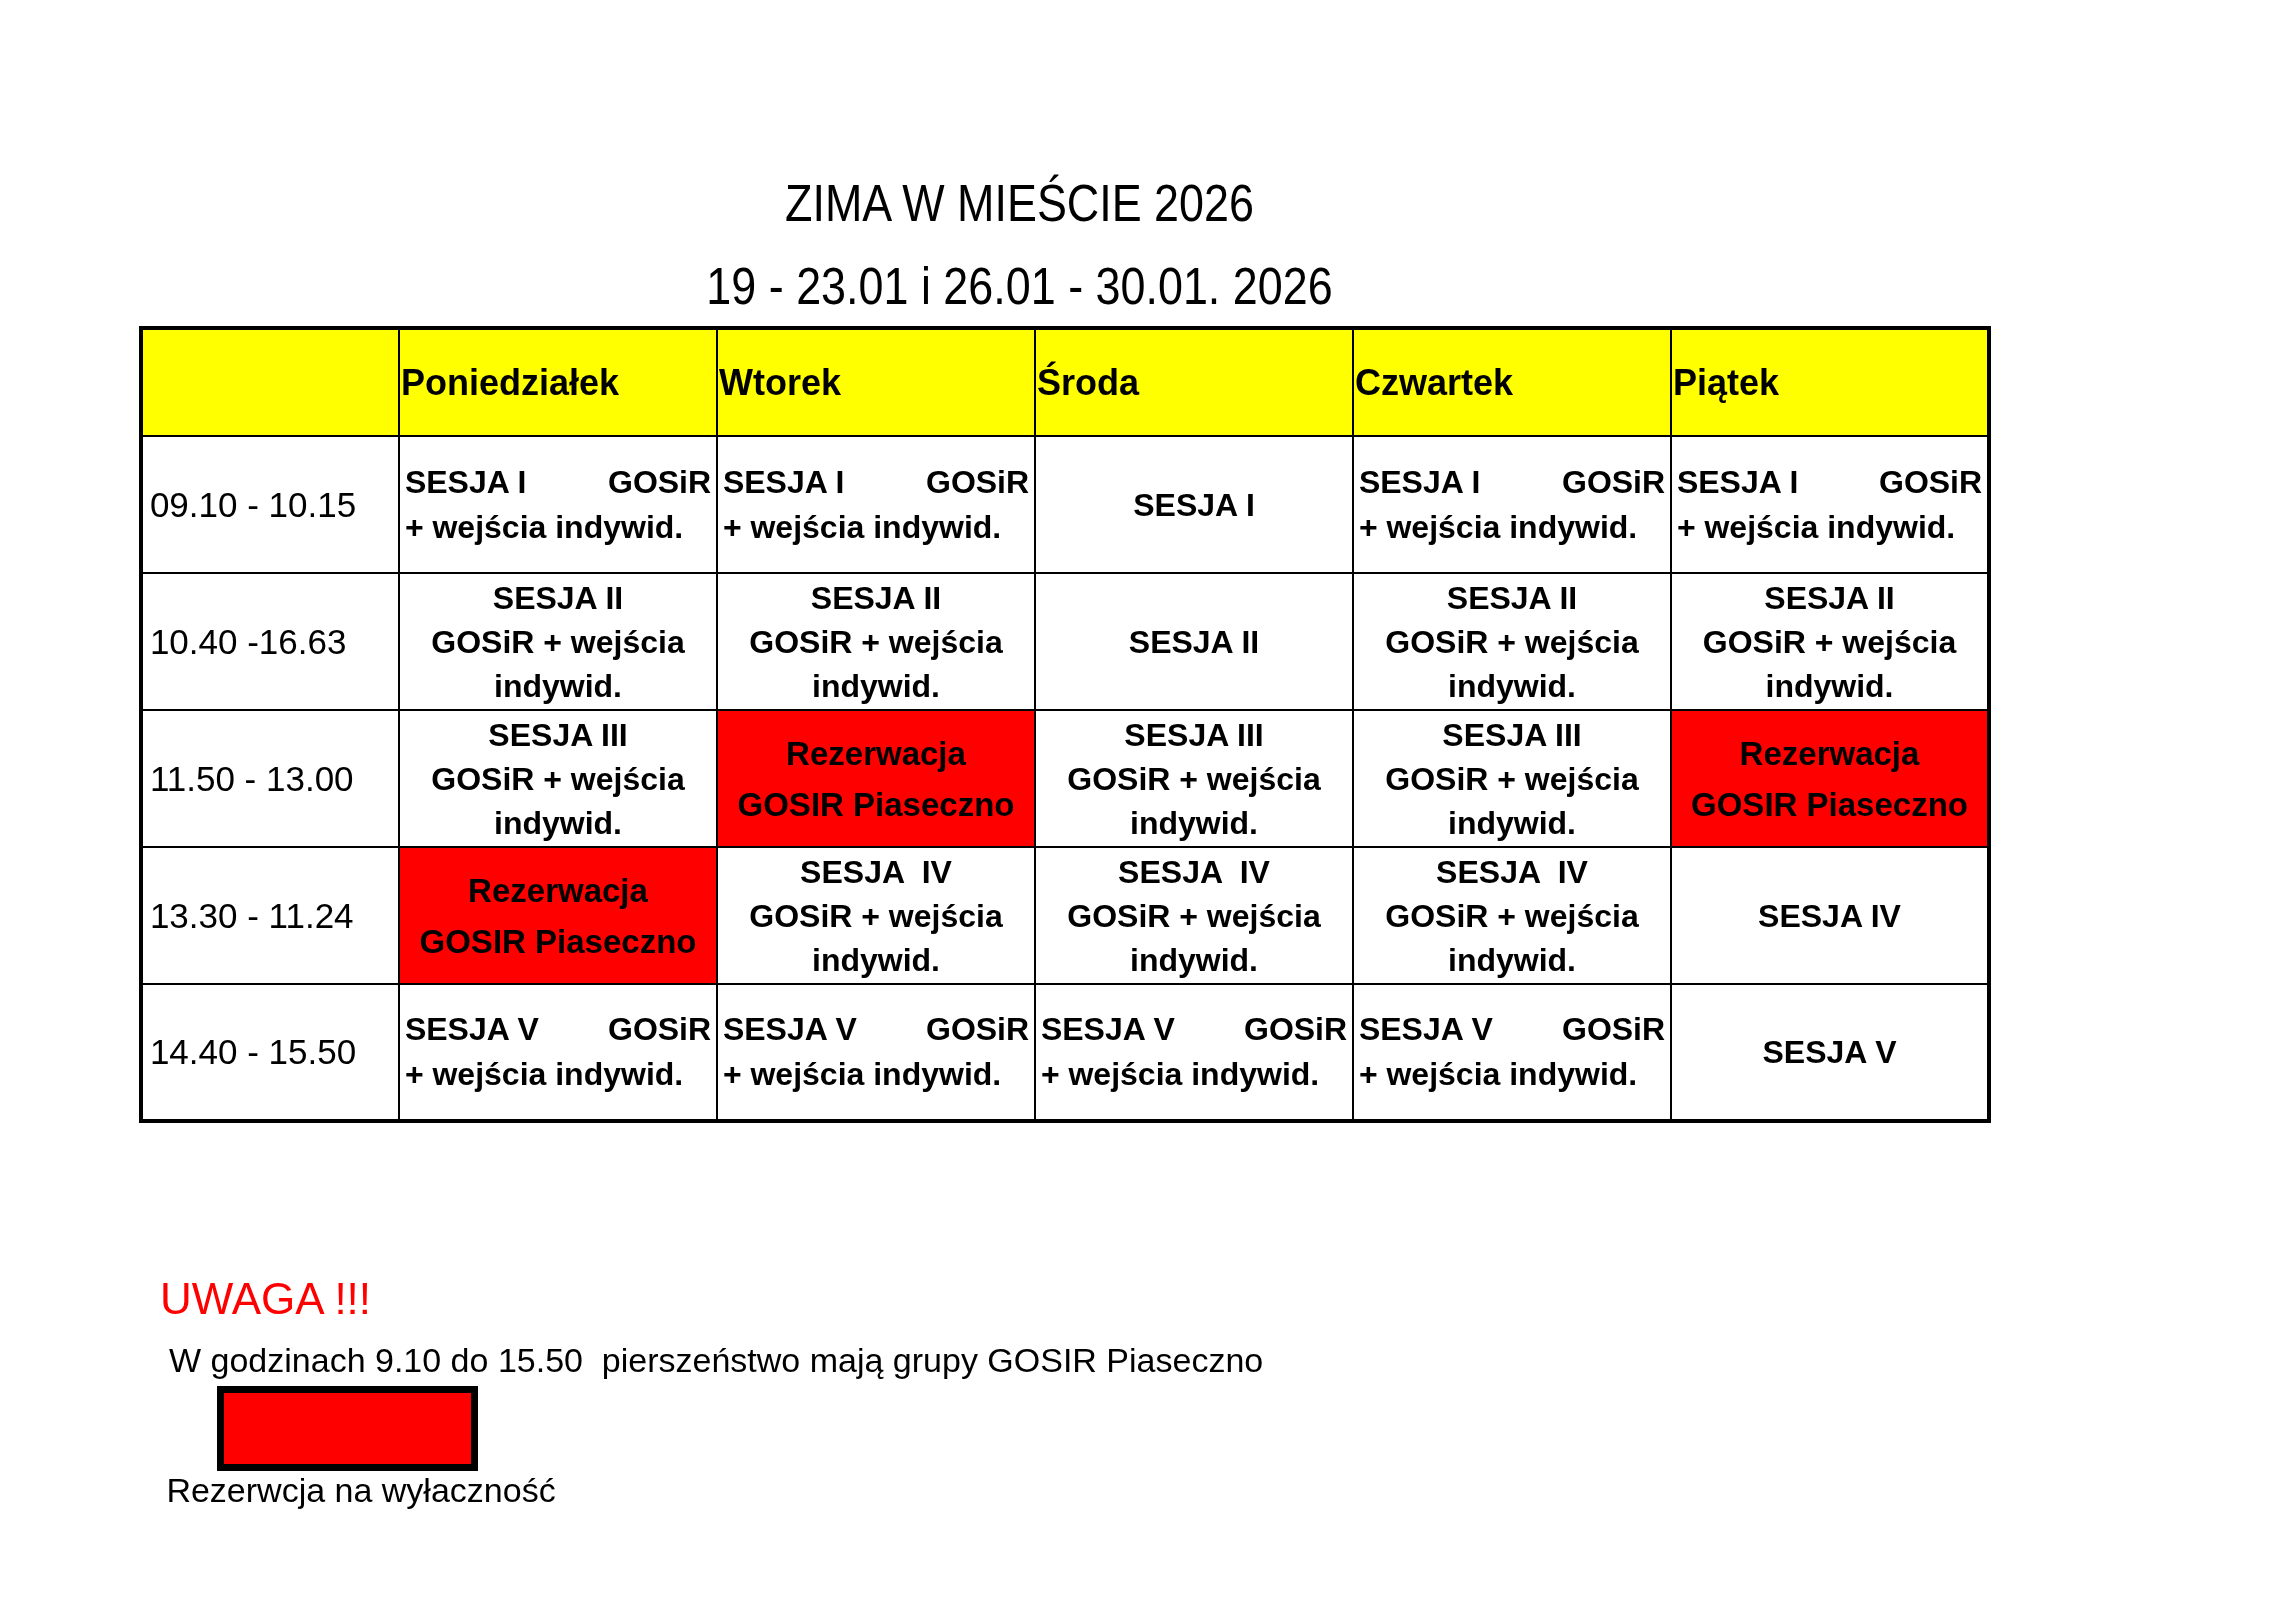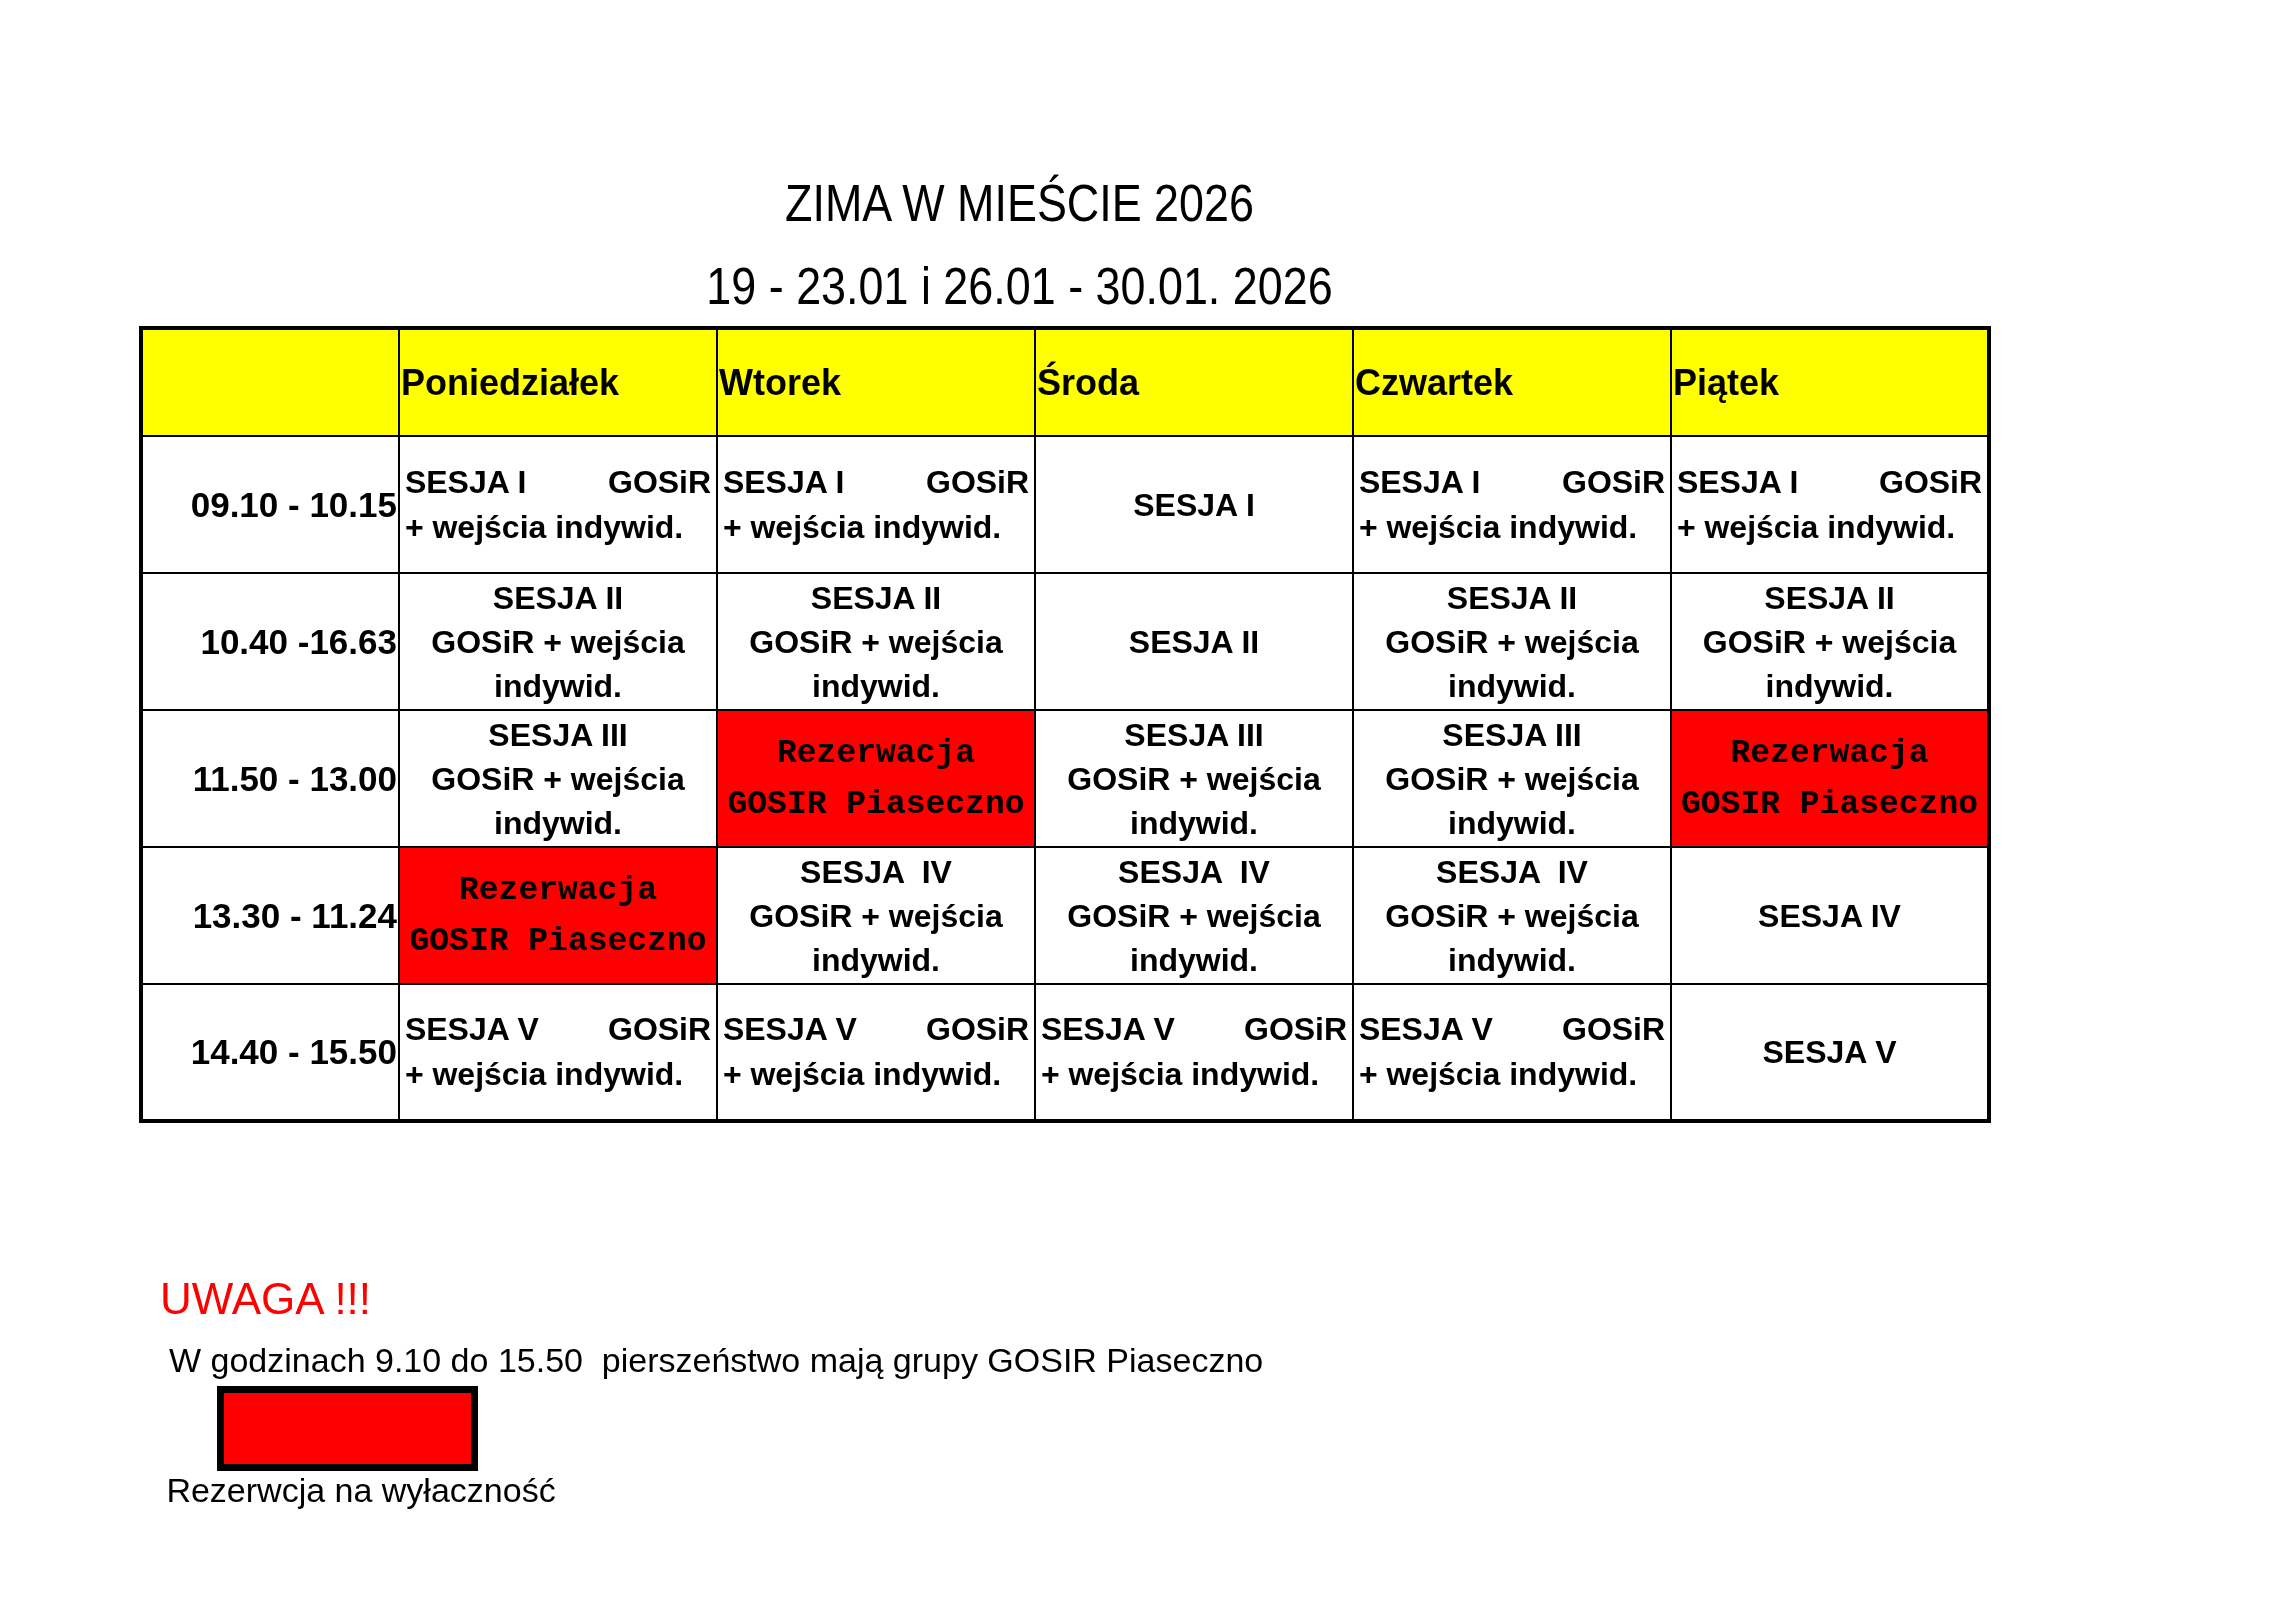--- a/index.html
+++ b/index.html
@@ -23,30 +23,30 @@
   table.schedule th, table.schedule td { border:2.9px solid #000; overflow:hidden; }
   col.col-time { width:258px; }
   col.col-day  { width:318px; }
   thead tr { height:108px; }
   thead th {
     background:var(--yellow); font-weight:bold; font-size:36px;
     text-align:left; vertical-align:middle;
   }
   tbody tr { height:137px; }
   td.time-cell {
-    background:#ffffff; font-size:35px; font-weight:bold;
-    text-align:right; vertical-align:middle; padding-left:6.9px; white-space:pre;
+    background:#ffffff; font-size:35px; font-weight:normal;
+    text-align:left; vertical-align:middle; padding-left:6.9px; white-space:pre;
   }
   td.time-cell.green { background:var(--green); }
   td.day-cell {
     background:#ffffff; text-align:center; vertical-align:middle;
     font-weight:bold; font-size:32px; padding:0 4.9px;
   }
   td.day-cell .line { line-height:44px; white-space:pre; }
-  td.reserved-cell { background:var(--red);font-family:Liberation Mono, monospace; }
+  td.reserved-cell { background:var(--red); }
   td.reserved-cell .line { line-height:51px; font-size:33px; }
   td.break-cell { background:var(--green); }
   td.break-cell .line { font-size:31px; }
   .split-line1 { display:flex; justify-content:space-between; line-height:45px; white-space:pre; }
   .split-line2 { text-align:left; line-height:45px; white-space:pre; }
   .warning {
     position:absolute; left:160px; top:1274px;
     font-size:44px; font-weight:normal; color:var(--red); white-space:pre;
   }
   .note {

